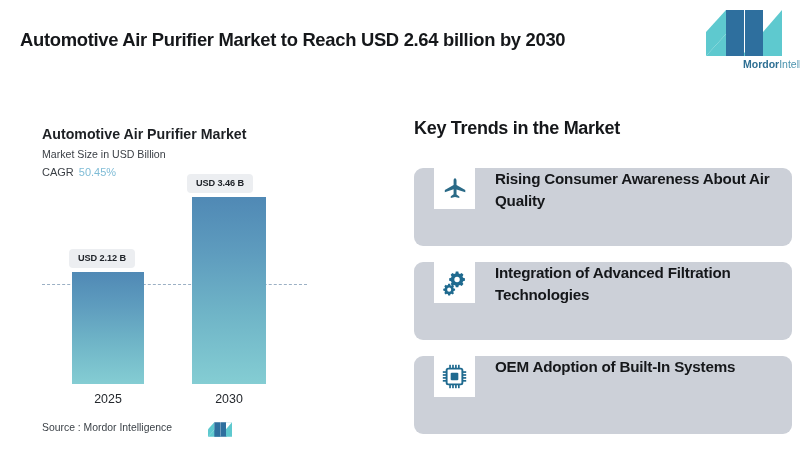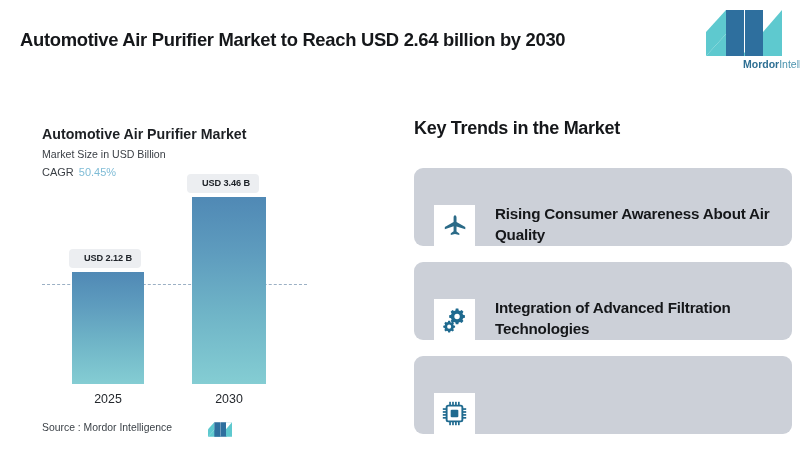--- a/index.html
+++ b/index.html
@@ -121,21 +121,21 @@
     width: 74px;
     height: 187px;
   }
   .bar-badge {
     position: absolute;
     background: #eceef1;
     border-radius: 4px;
     font-size: 9.2px;
     font-weight: bold;
     color: #20242a;
-    padding: 4px 9px 5px 15px;
+    padding: 4px 9px 5px 9px;
     white-space: nowrap;
     letter-spacing: -0.1px;
   }
   .badge-2025 { left: 45px; bottom: 134px; }
   .badge-2030 { left: 163px; bottom: 209px; }
 
   .x-label {
     position: absolute;
     bottom: -4px;
     font-size: 12.4px;
@@ -177,21 +177,21 @@
     white-space: nowrap;
   }
   .trend-card {
     position: absolute;
     left: 4px;
     width: 378px;
     height: 78px;
     background: #ccd0d8;
     border-radius: 9px;
     display: flex;
-    align-items: flex-end;
+    align-items: flex-start;
   }
   .card-1 { top: 56px; }
   .card-2 { top: 150px; }
   .card-3 { top: 244px; }
 
   .trend-icon-box {
     width: 41px;
     height: 41px;
     margin-left: 20px;
     background: #ffffff;
@@ -306,14 +306,15 @@
         <rect x="1.6" y="7.3" width="2.9" height="1.5"></rect>
           <rect x="1.6" y="9.9" width="2.9" height="1.5"></rect>
         <rect x="1.6" y="12.5" width="2.9" height="1.5"></rect>
           <rect x="1.6" y="15.1" width="2.9" height="1.5"></rect>
         <rect x="19.5" y="7.3" width="2.9" height="1.5"></rect>
           <rect x="19.5" y="9.9" width="2.9" height="1.5"></rect>
         <rect x="19.5" y="12.5" width="2.9" height="1.5"></rect>
           <rect x="19.5" y="15.1" width="2.9" height="1.5"></rect>
       </svg>
     </div>
+    <div class="trend-label">OEM Adoption of Built-In Systems</div>
   </div>
 </div>
 
 </body></html>

